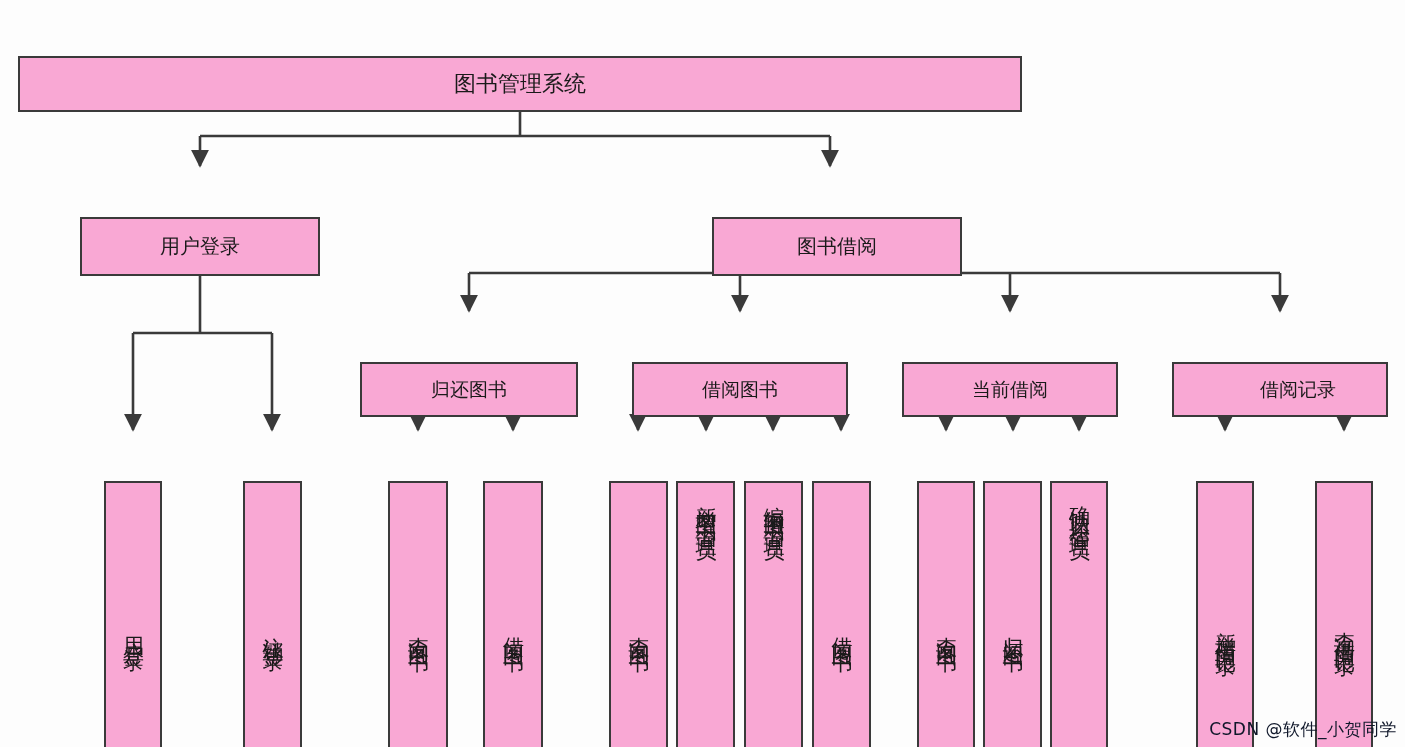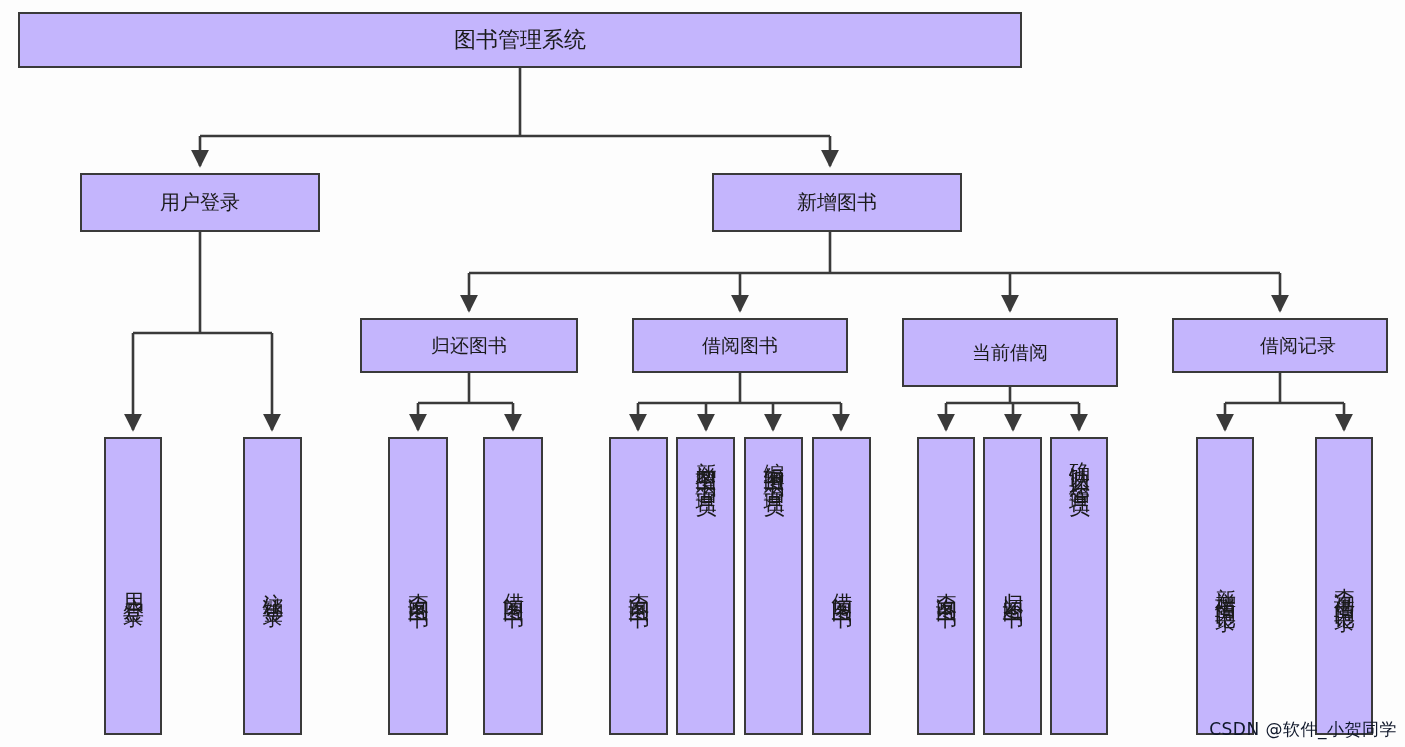--- a/index.html
+++ b/index.html
@@ -20,25 +20,26 @@
     left: 0;
     top: 0;
     width: 1405px;
     height: 747px;
     pointer-events: none;
   }
   .node {
     position: absolute;
     box-sizing: border-box;
     border: 2px solid #3a3a3a;
-    background: #c4b5fd;
+    background: #f9a8d4;
     display: flex;
     align-items: center;
     justify-content: center;
     color: #1a1a1a;
+    margin-top: 44px;
   }
   .node.root     { font-size: 22px; }
   .node.level2   { font-size: 20px; }
   .node.level3   { font-size: 19px; }
 
   .node.leaf {
     align-items: flex-start;
     justify-content: center;
     padding-top: 6px;
   }
@@ -119,30 +120,30 @@
   </svg>
 
   <div class="node root" style="left:18px; top:12px; width:1004px; height:56px;">
     <span>图书管理系统</span>
   </div>
 
   <div class="node level2" style="left:80px; top:173px; width:240px; height:59px;">
     <span>用户登录</span>
   </div>
   <div class="node level2" style="left:712px; top:173px; width:250px; height:59px;">
-    <span>新增图书</span>
+    <span>图书借阅</span>
   </div>
 
   <div class="node level3" style="left:360px; top:318px; width:218px; height:55px;">
     <span>归还图书</span>
   </div>
   <div class="node level3" style="left:632px; top:318px; width:216px; height:55px;">
     <span>借阅图书</span>
   </div>
-  <div class="node level3" style="left:902px; top:318px; width:216px; height:69px;">
+  <div class="node level3" style="left:902px; top:318px; width:216px; height:55px;">
     <span>当前借阅</span>
   </div>
   <div class="node level3" style="left:1172px; top:318px; width:216px; height:55px;padding-left:36px;">
     <span>借阅记录</span>
   </div>
 
   <div class="node leaf short" style="left:104px; top:437px; width:58px; height:298px;">
     <span class="vlabel">用户登录</span>
   </div>
   <div class="node leaf short" style="left:243px; top:437px; width:59px; height:298px;">

